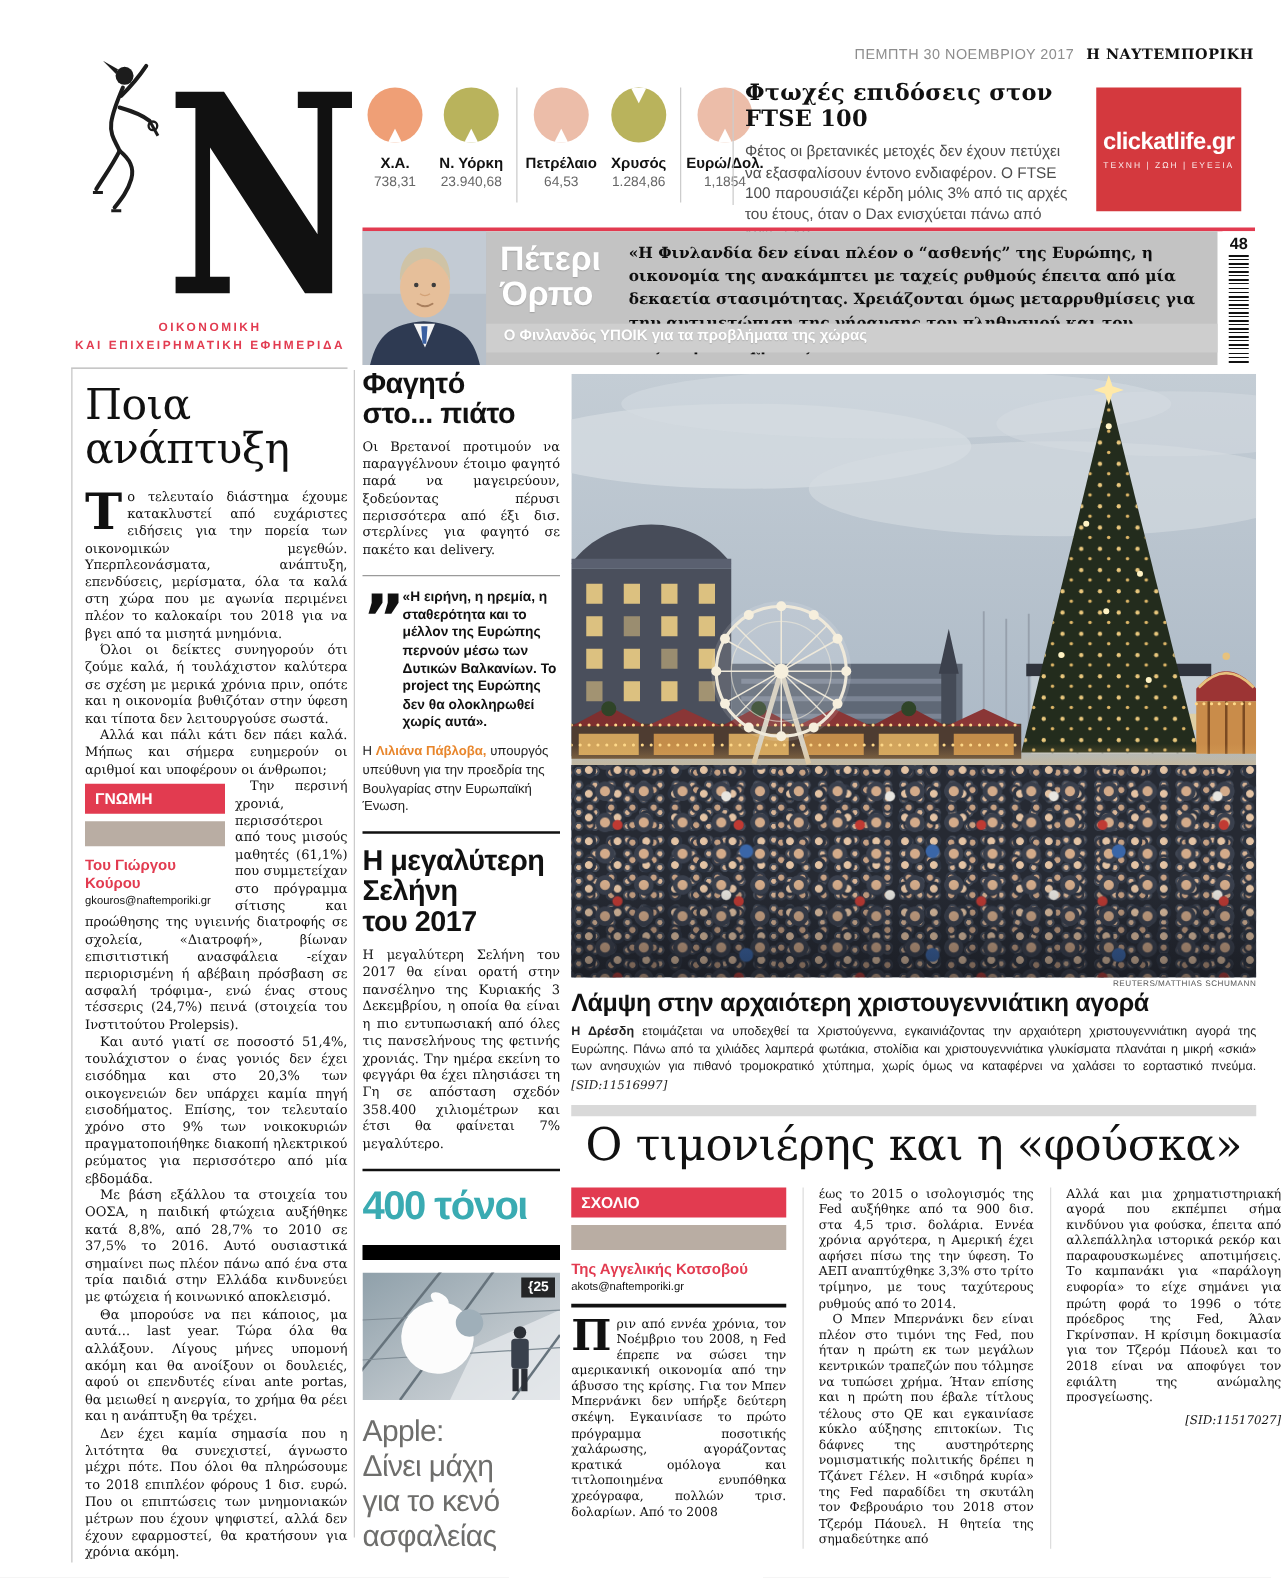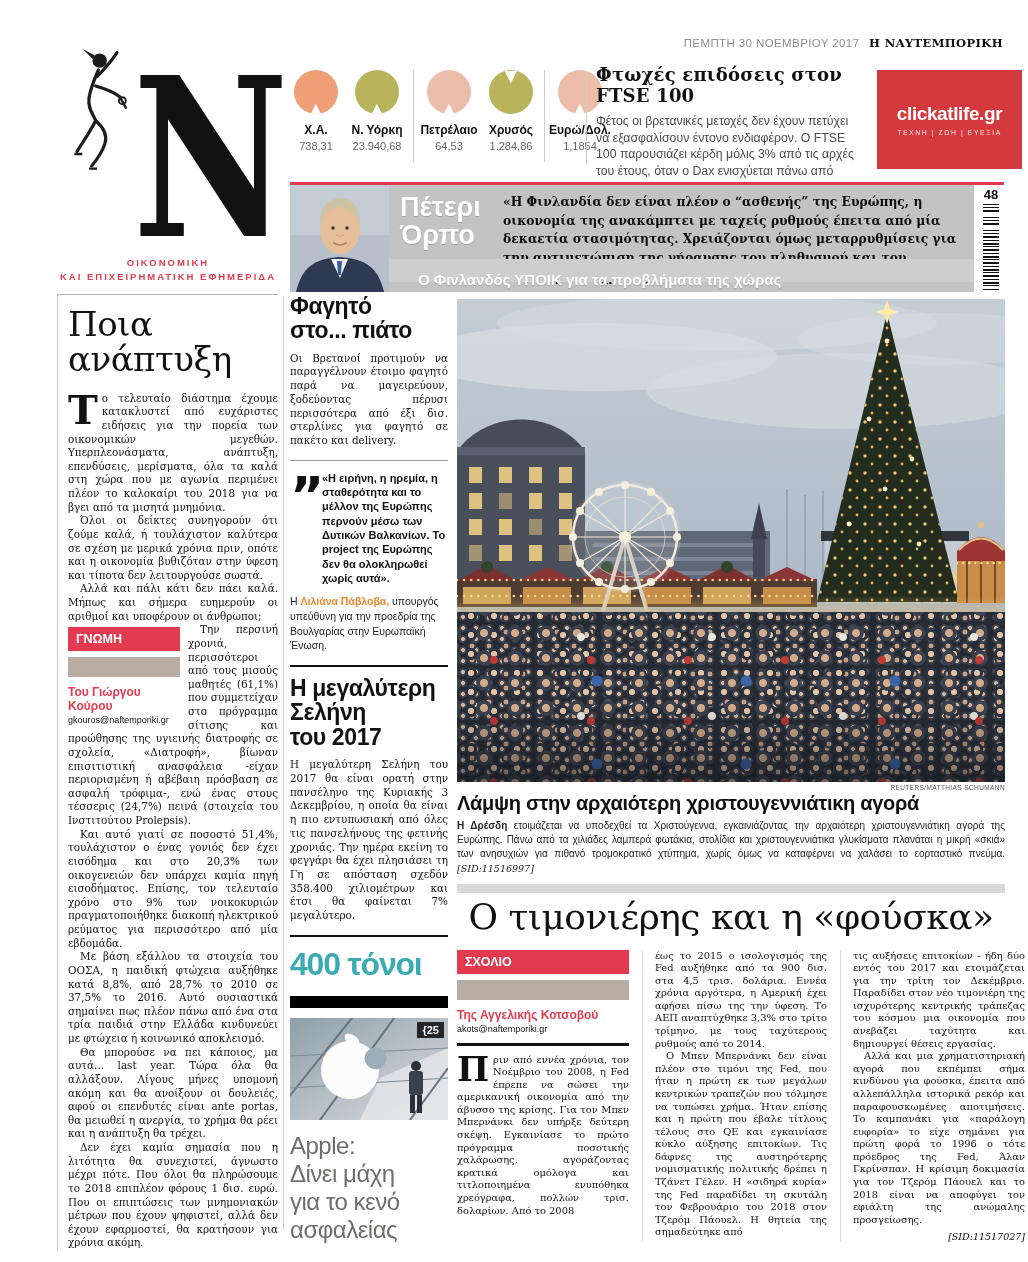--- a/index.html
+++ b/index.html
@@ -24,35 +24,35 @@
   .mk.dir-down .arr{top:-5px;}
   .mk-label{margin-top:9px;font-weight:bold;font-size:12px;text-align:center;}
   .mk-value{margin-top:3px;font-size:11px;color:#666;}
   .mk-sep{width:1px;background:#ccc;height:92px;margin:0 3px;flex:0 0 auto;}
   .vsep{position:absolute;width:1px;background:#ccc;}
   
   #ftse{position:absolute;left:596px;top:64px;width:266px;}
   #ftse .ftse-title{font-family:"DejaVu Serif",serif;font-weight:bold;font-size:18px;letter-spacing:.2px;}
   #ftse .ftse-body{margin-top:7px;font-size:12.3px;line-height:1.36;color:#4c4c4c;}
   
-  #promo{position:absolute;left:877px;top:70px;width:145px;height:99px;background:var(--promo-red);
+  #promo{position:absolute;left:877px;top:70px;width:116px;height:99px;background:var(--promo-red);
          color:#fff;text-align:center;}
   #promo .brand{margin-top:33px;font-weight:bold;font-size:19px;letter-spacing:-.4px;}
   #promo .ptag{margin-top:4px;font-size:6.8px;letter-spacing:1.6px;opacity:.9;}
   
   #banner-redline{position:absolute;left:290px;top:182px;width:714px;height:3px;background:var(--accent-red);}
   #banner{position:absolute;left:290px;top:185px;width:684px;height:107px;background:var(--banner-gray);}
   #banner .portrait{position:absolute;left:0;top:0;}
   #banner .bname{position:absolute;left:110px;top:9px;color:#fff;font-weight:bold;font-size:27px;
         line-height:1.03;white-space:pre-line;text-shadow:0 1px 1px rgba(0,0,0,.18);}
   #banner .bquote{position:absolute;left:213px;top:8px;width:458px;font-family:"DejaVu Serif",serif;
         font-weight:bold;font-size:12.3px;line-height:1.52;color:#0d0d0d;}
   #banner .subband{position:absolute;left:99px;top:74px;right:0;height:23px;background:#cecece;}
-  #banner .subtitle{position:absolute;left:128px;top:76px;color:#fff;font-weight:bold;font-size:15px;
-        text-shadow:0 1px 1px rgba(0,0,0,.15);margin-top:10px;}
+  #banner .subtitle{position:absolute;left:113px;top:76px;color:#fff;font-weight:bold;font-size:12px;
+        text-shadow:0 1px 1px rgba(0,0,0,.15);}
   #barcode-zone{position:absolute;left:978px;top:185px;width:26px;height:107px;background:#fff;text-align:center;}
   #barcode-zone .bc-num{font-size:13px;padding-top:2px;font-weight:bold;}
   #barcode-zone .bc{margin:2px auto 0;width:16px;height:88px;
         background:repeating-linear-gradient(to bottom,#111 0 1.5px,#fff 1.5px 3.2px,#111 3.2px 4px,#fff 4px 6.5px);}
   
   .colrule{position:absolute;top:296px;height:934px;}
   
   #opinion{position:absolute;left:57px;top:294px;width:221px;border-top:1px solid #b5b5b5;
         border-left:1px solid #c5c5c5;padding:10px 0 0 10px;box-sizing:border-box;}
   #opinion h1{margin:2px 0 14px;font-family:"DejaVu Serif",serif;font-weight:normal;font-size:34px;
@@ -492,20 +492,19 @@
         <div class="author">Της Αγγελικής Κοτσοβού</div>
         <div class="email">akots@naftemporiki.gr</div>
         <div class="blkrule"></div>
         <p class="ctext"><span class="dropcap2">Π</span><span>ριν από εννέα χρόνια, τον Νοέμβριο του 2008, η Fed έπρεπε να σώσει την αμερικανική οικονομία από την άβυσσο της κρίσης. Για τον Μπεν Μπερνάνκι δεν υπήρξε δεύτερη σκέψη. Εγκαινίασε το πρώτο πρόγραμμα ποσοτικής χαλάρωσης, αγοράζοντας κρατικά ομόλογα και τιτλοποιημένα ενυπόθηκα χρεόγραφα, πολλών τρισ. δολαρίων. Από το 2008</span></p>
       </div>
       <div class="c">
         <p class="ctext">έως το 2015 ο ισολογισμός της Fed αυξήθηκε από τα 900 δισ. στα 4,5 τρισ. δολάρια. Εννέα χρόνια αργότερα, η Αμερική έχει αφήσει πίσω της την ύφεση. Το ΑΕΠ αναπτύχθηκε 3,3% στο τρίτο τρίμηνο, με τους ταχύτερους ρυθμούς από το 2014.</p>
         <p class="ctext">Ο Μπεν Μπερνάνκι δεν είναι πλέον στο τιμόνι της Fed, που ήταν η πρώτη εκ των μεγάλων κεντρικών τραπεζών που τόλμησε να τυπώσει χρήμα. Ήταν επίσης και η πρώτη που έβαλε τίτλους τέλους στο QE και εγκαινίασε κύκλο αύξησης επιτοκίων. Τις δάφνες της αυστηρότερης νομισματικής πολιτικής δρέπει η Τζάνετ Γέλεν. Η «σιδηρά κυρία» της Fed παραδίδει τη σκυτάλη τον Φεβρουάριο του 2018 στον Τζερόμ Πάουελ. Η θητεία της σημαδεύτηκε από</p>
       </div>
       <div class="c">
-        <p class="ctext">τις αυξήσεις επιτοκίων - ήδη δύο εντός του 2017 και ετοιμάζεται για την τρίτη τον Δεκέμβριο. Παραδίδει στον νέο τιμονιέρη της ισχυρότερης κεντρικής τράπεζας του κόσμου μια οικονομία που ανεβάζει ταχύτητα και δημιουργεί θέσεις εργασίας.</p>
         <p class="ctext">Αλλά και μια χρηματιστηριακή αγορά που εκπέμπει σήμα κινδύνου για φούσκα, έπειτα από αλλεπάλληλα ιστορικά ρεκόρ και παραφουσκωμένες αποτιμήσεις. Το καμπανάκι για «παράλογη ευφορία» το είχε σημάνει για πρώτη φορά το 1996 ο τότε πρόεδρος της Fed, Άλαν Γκρίνσπαν. Η κρίσιμη δοκιμασία για τον Τζερόμ Πάουελ και το 2018 είναι να αποφύγει τον εφιάλτη της ανώμαλης προσγείωσης.</p>
         <div class="sid">[SID:11517027]</div>
       </div>
     </div>
   </div>
 
 </div>
 
 </body></html>

